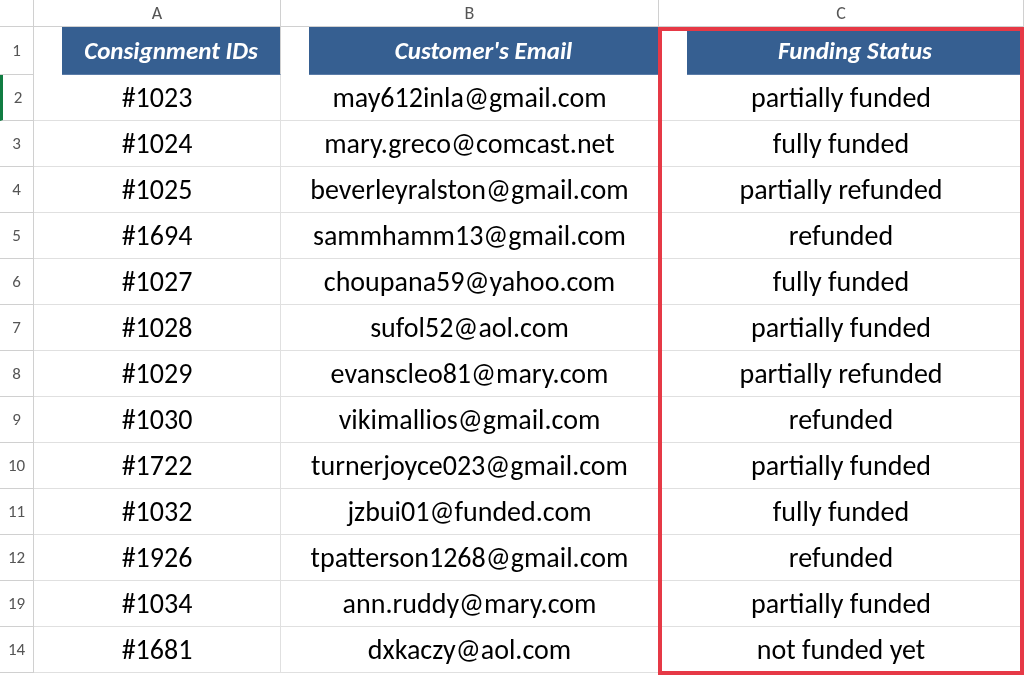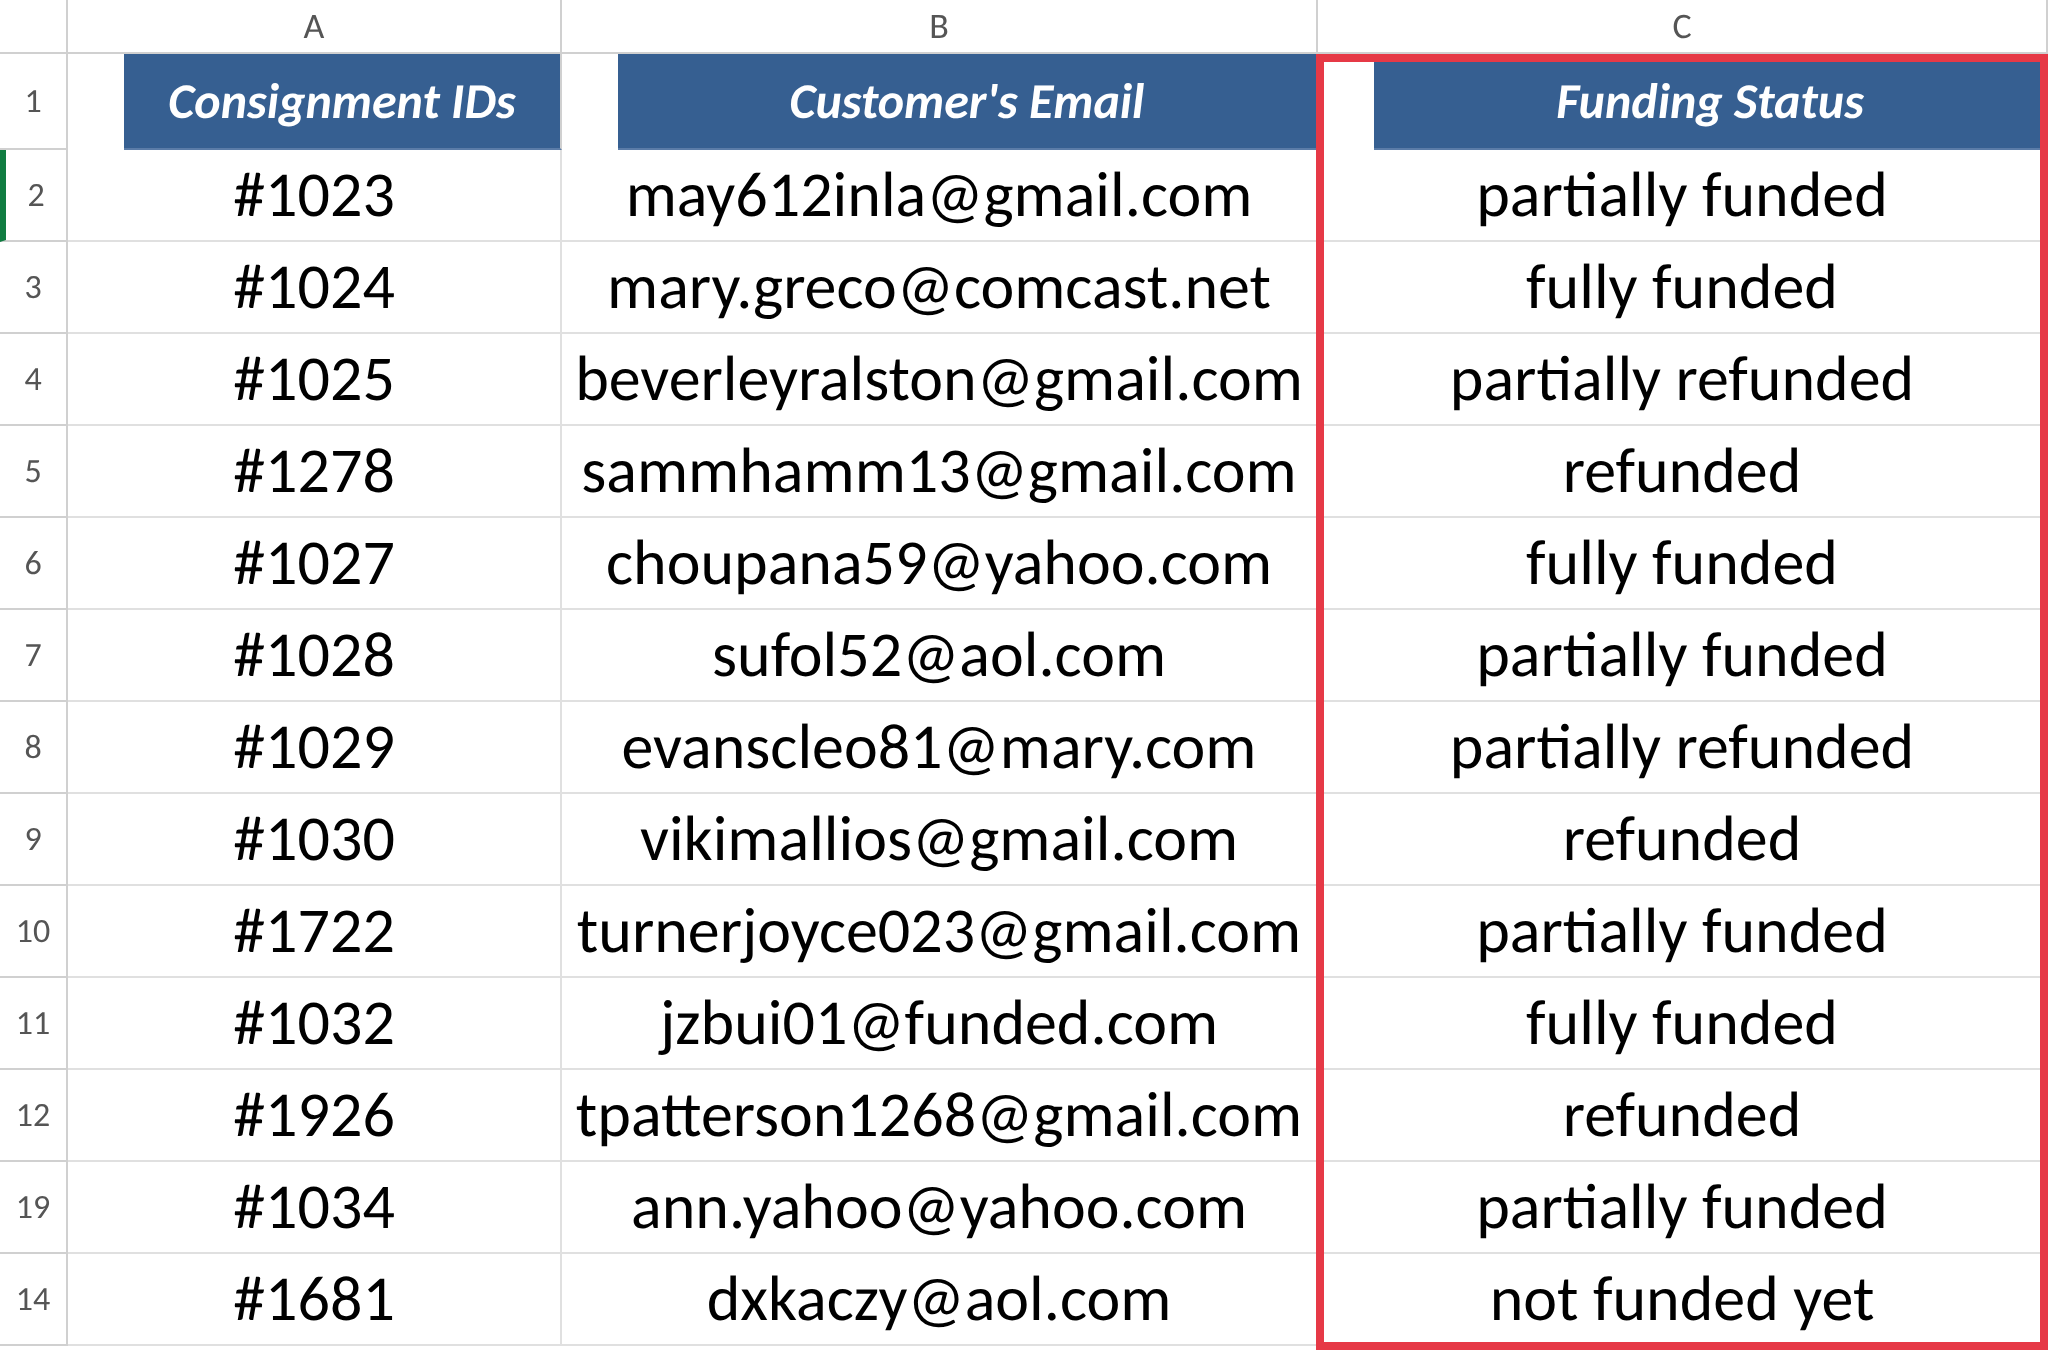--- a/index.html
+++ b/index.html
@@ -64,21 +64,21 @@
       font-style: italic;
       font-size: 25px;
       text-align: center;
       height: 48px;
       line-height: 48px;
       border-right: 1px solid #d0d0d0;
       border-bottom: 1px solid #5b7ca8;
       margin-left: 28px;
     }
     .data-cell {
-      font-size: 32px;
+      font-size: 28px;
       color: #000;
       text-align: center;
       height: 46px;
       line-height: 46px;
       border-right: 1px solid #e0e0e0;
       border-bottom: 1px solid #e0e0e0;
       background: #fff;
       white-space: nowrap;
       overflow: hidden;
     }
@@ -127,21 +127,21 @@
 
   <div class="data-row">
     <div class="row-num">4</div>
     <div class="data-cell">#1025</div>
     <div class="data-cell">beverleyralston@gmail.com</div>
     <div class="data-cell">partially refunded</div>
   </div>
 
   <div class="data-row">
     <div class="row-num">5</div>
-    <div class="data-cell">#1278</div>
+    <div class="data-cell">#1694</div>
     <div class="data-cell">sammhamm13@gmail.com</div>
     <div class="data-cell">refunded</div>
   </div>
 
   <div class="data-row">
     <div class="row-num">6</div>
     <div class="data-cell">#1027</div>
     <div class="data-cell">choupana59@yahoo.com</div>
     <div class="data-cell">fully funded</div>
   </div>
@@ -184,21 +184,21 @@
   <div class="data-row">
     <div class="row-num">12</div>
     <div class="data-cell">#1926</div>
     <div class="data-cell">tpatterson1268@gmail.com</div>
     <div class="data-cell">refunded</div>
   </div>
 
   <div class="data-row">
     <div class="row-num">19</div>
     <div class="data-cell">#1034</div>
-    <div class="data-cell">ann.yahoo@yahoo.com</div>
+    <div class="data-cell">ann.ruddy@mary.com</div>
     <div class="data-cell">partially funded</div>
   </div>
 
   <div class="data-row">
     <div class="row-num">14</div>
     <div class="data-cell">#1681</div>
     <div class="data-cell">dxkaczy@aol.com</div>
     <div class="data-cell">not funded yet</div>
   </div>
 

